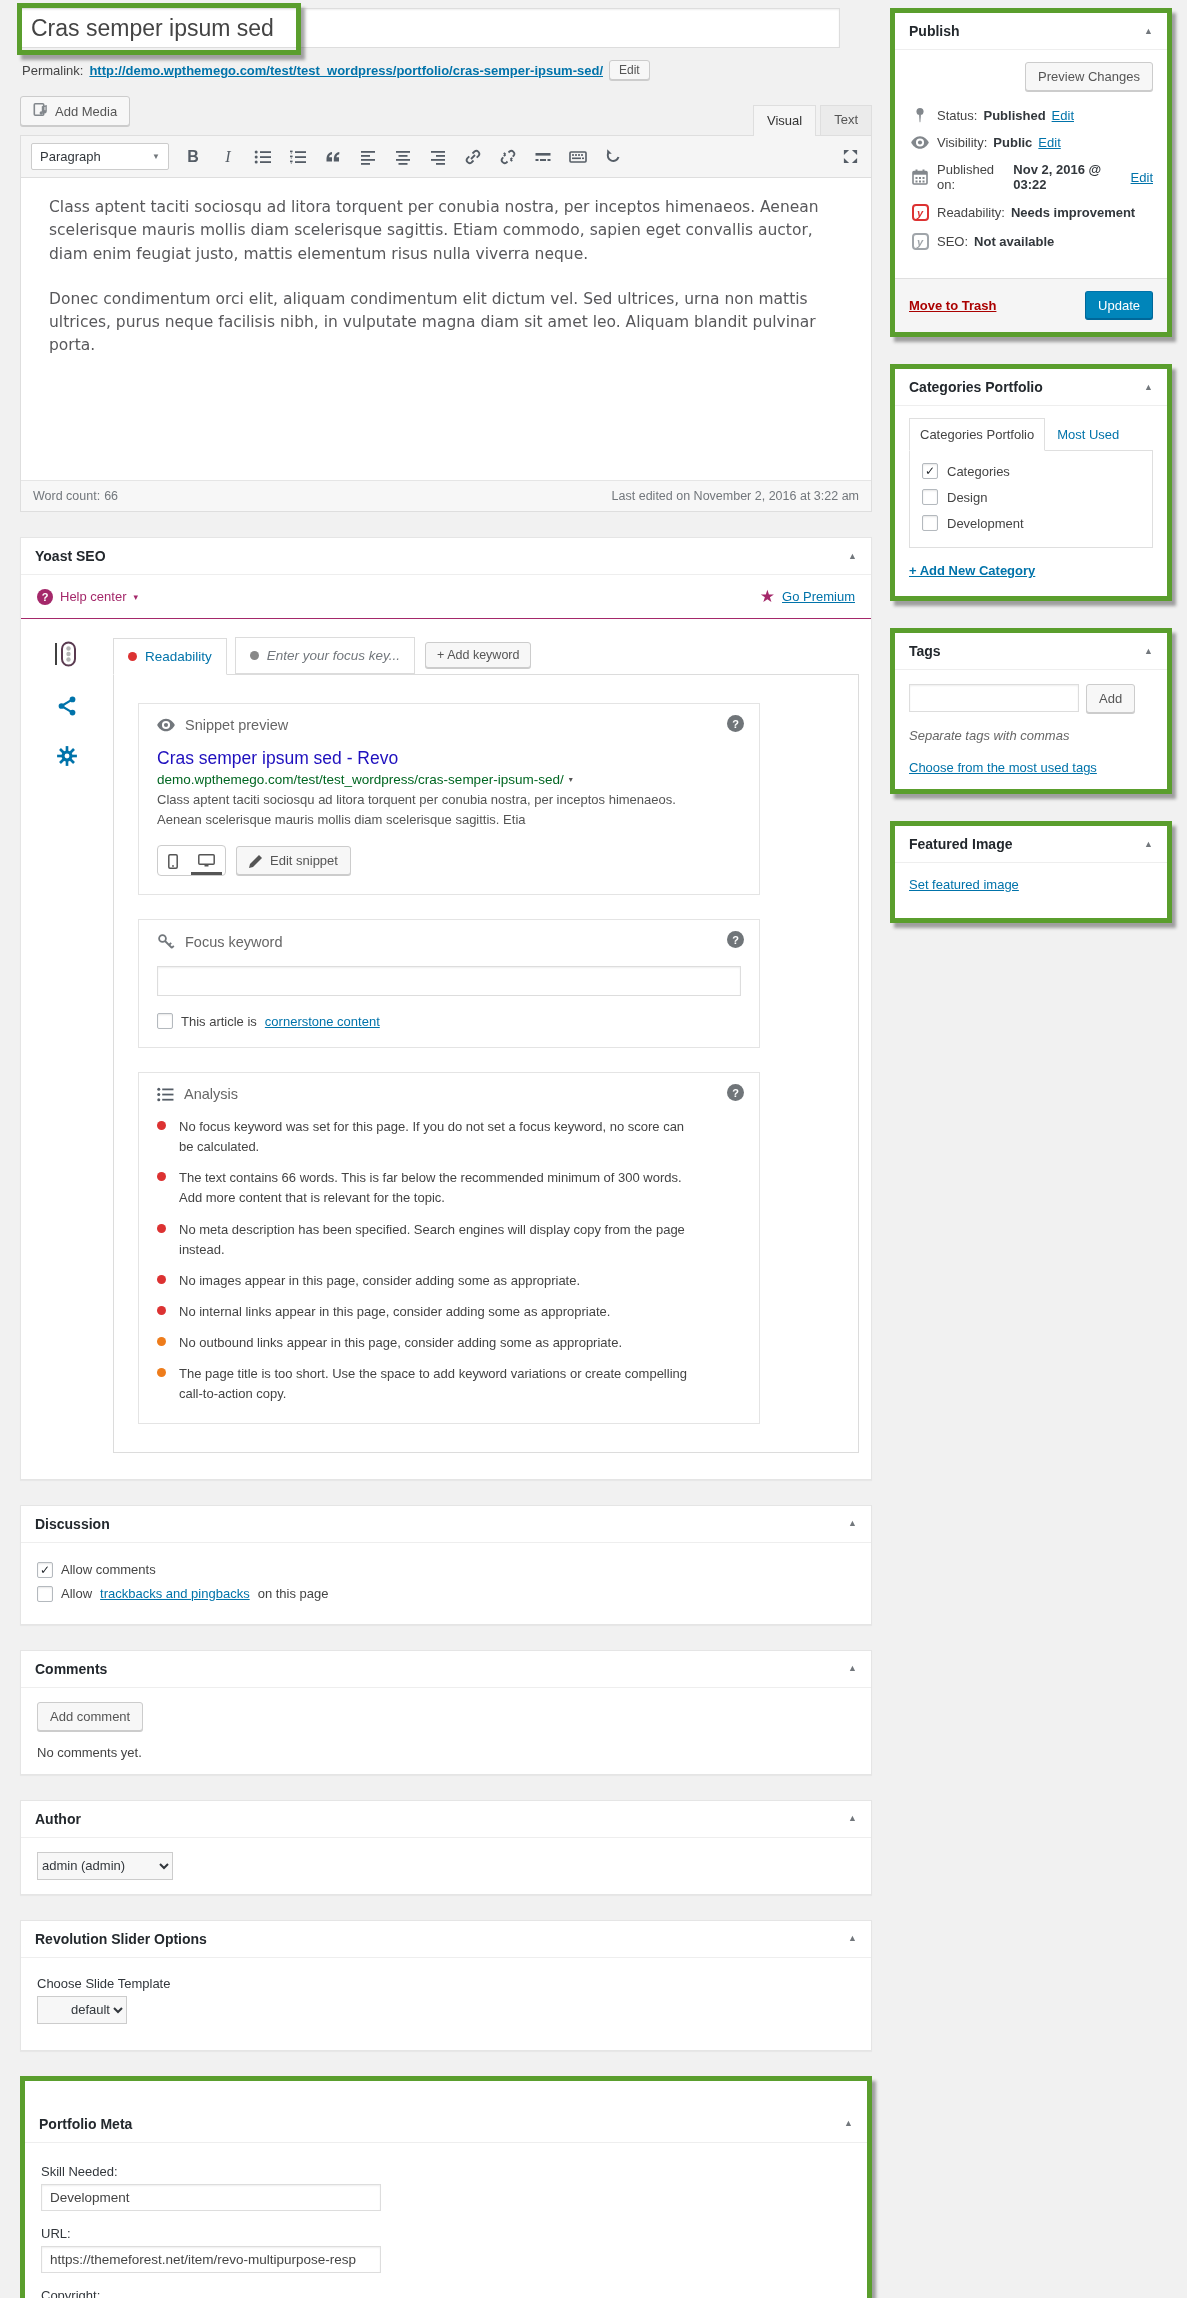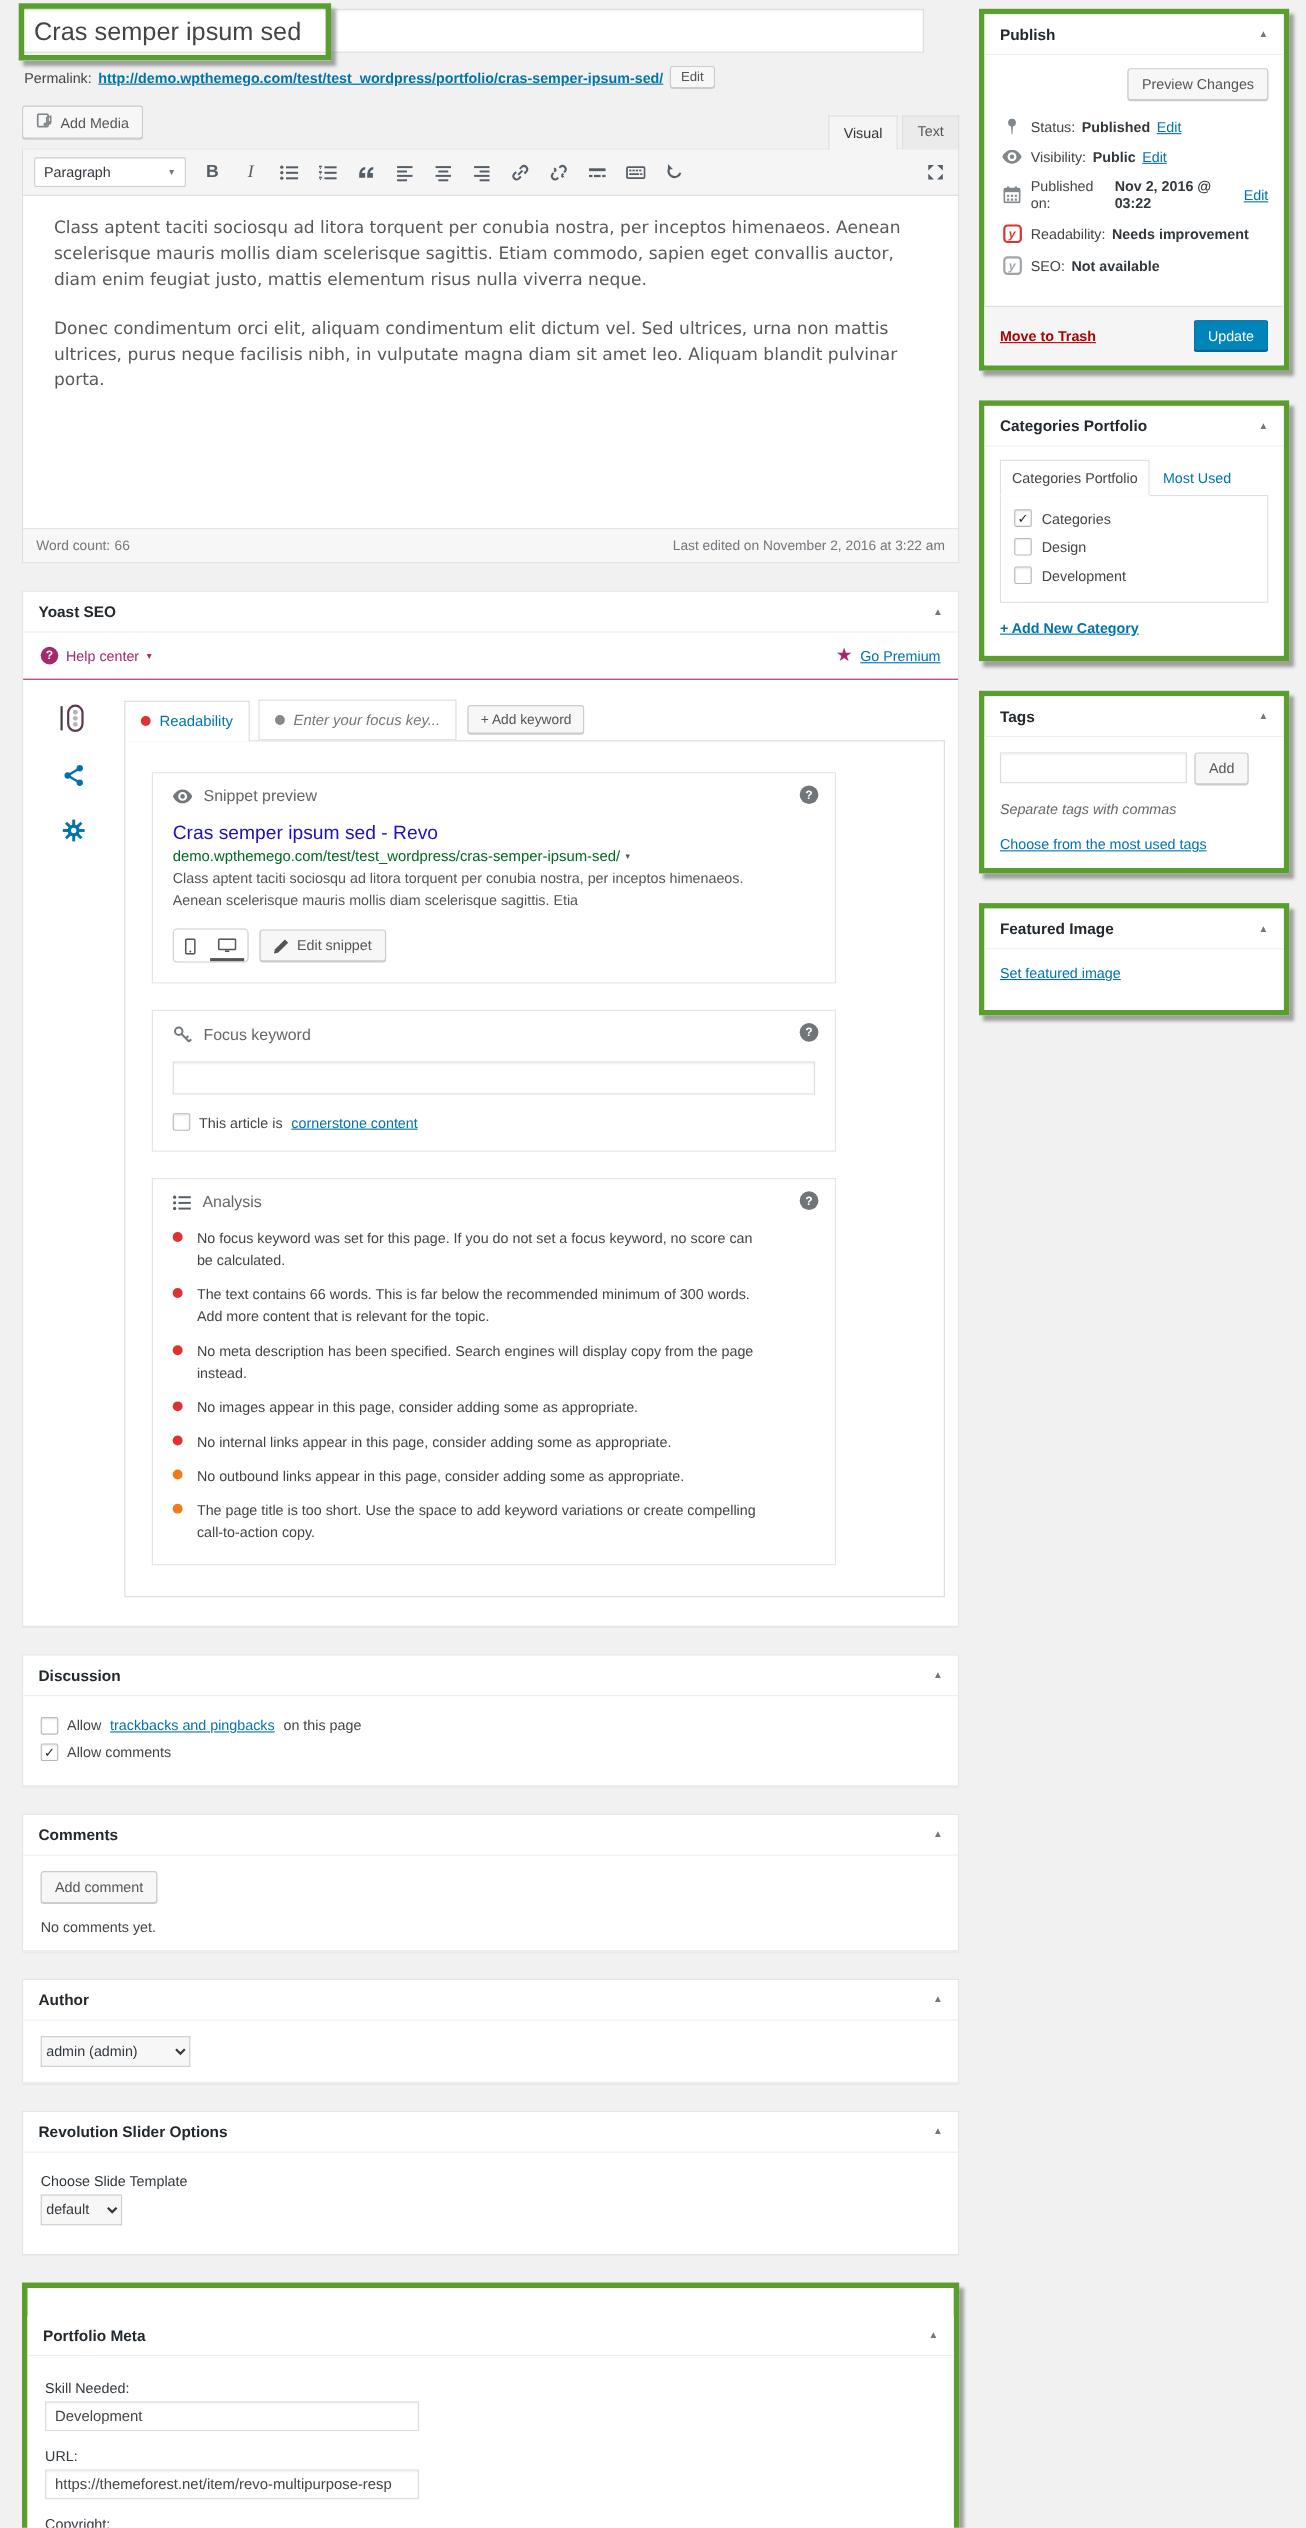--- a/index.html
+++ b/index.html
@@ -483,29 +483,29 @@
       </div>
     </div>
 
     <div class="postbox">
       <div class="pb-header">
         <span class="pb-title">Discussion</span>
         <button class="collapse">▲</button>
       </div>
       <div class="pb-body">
         <div class="chk-row">
+          <span class="cb" data-checked="true"></span>
+          <span>Allow comments</span>
+        </div>
+        <div class="chk-row">
           <span class="cb" data-checked="false"></span>
           <span>Allow</span>
           <a>trackbacks and pingbacks</a>
           <span>on this page</span>
         </div>
-        <div class="chk-row">
-          <span class="cb" data-checked="true"></span>
-          <span>Allow comments</span>
-        </div>
       </div>
     </div>
 
     <div class="postbox">
       <div class="pb-header">
         <span class="pb-title">Comments</span>
         <button class="collapse">▲</button>
       </div>
       <div class="pb-body">
         <button class="btn">Add comment</button>
@@ -525,21 +525,21 @@
       </div>
     </div>
 
     <div class="postbox">
       <div class="pb-header">
         <span class="pb-title">Revolution Slider Options</span>
         <button class="collapse">▲</button>
       </div>
       <div class="pb-body" style="padding-bottom:26px;">
         <div class="field-label" style="margin-top:4px;">Choose Slide Template</div>
-        <select style="width:74px;">
+        <select style="width:90px;text-align:right;">
           <option>default</option>
         </select>
       </div>
     </div>
 
     <div class="hl" style="margin-top:25px;">
       <div class="postbox" style="border:none;">
         <div class="pb-header">
           <span class="pb-title">Portfolio Meta</span>
           <button class="collapse">▲</button>

